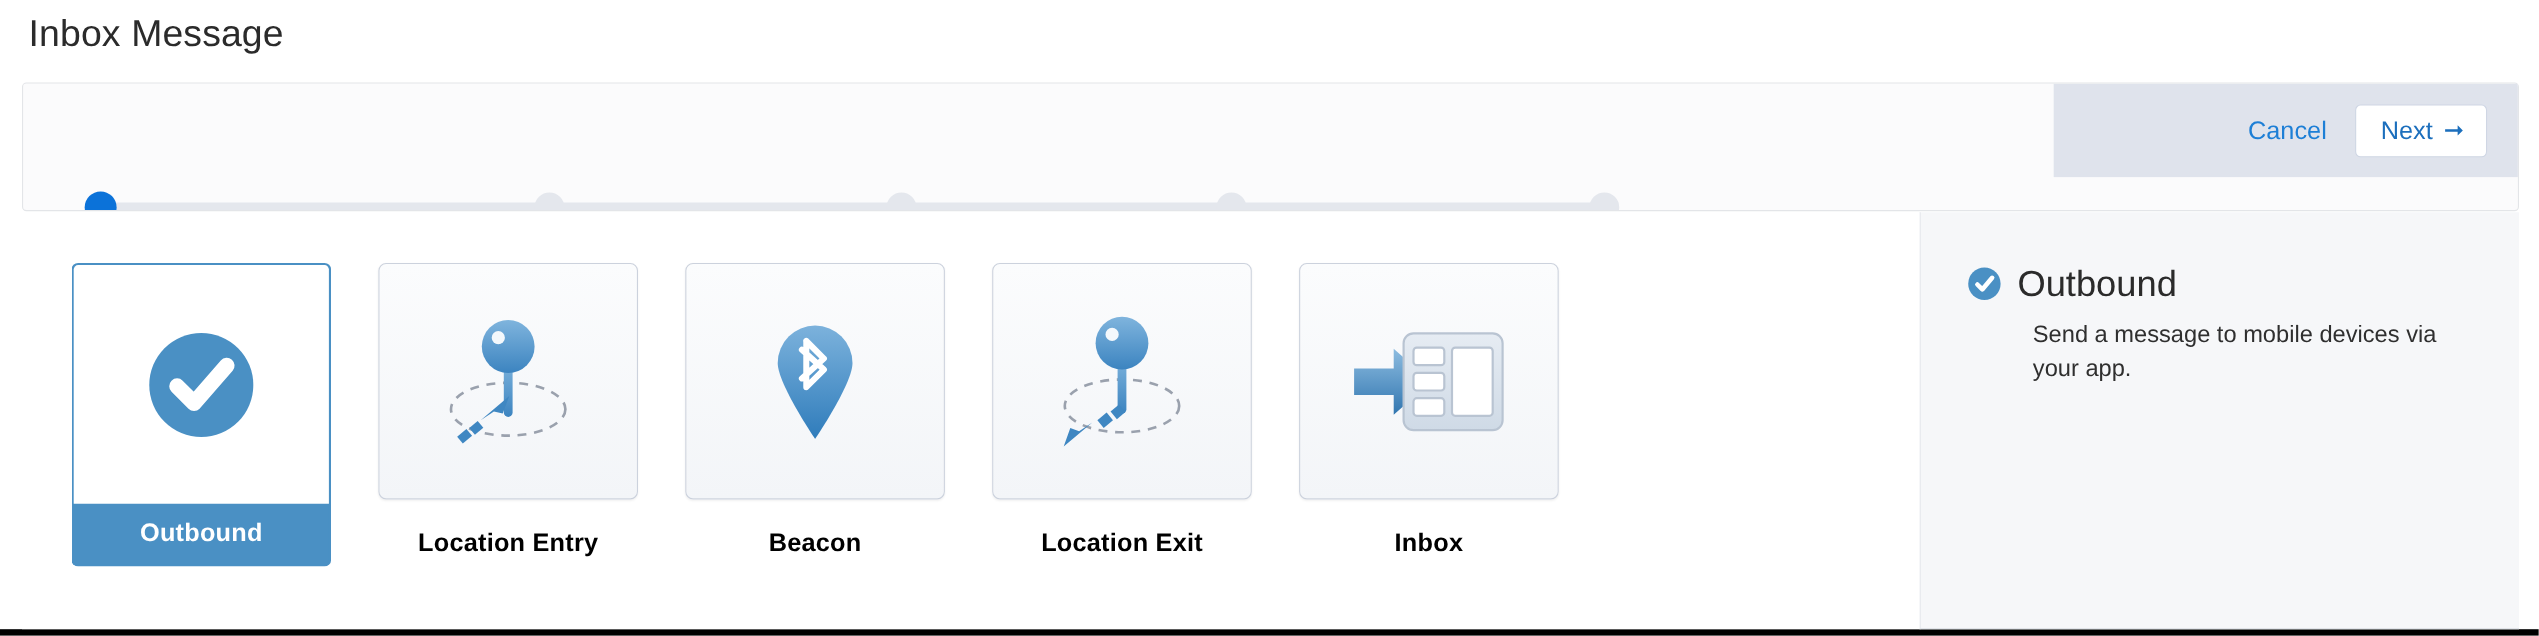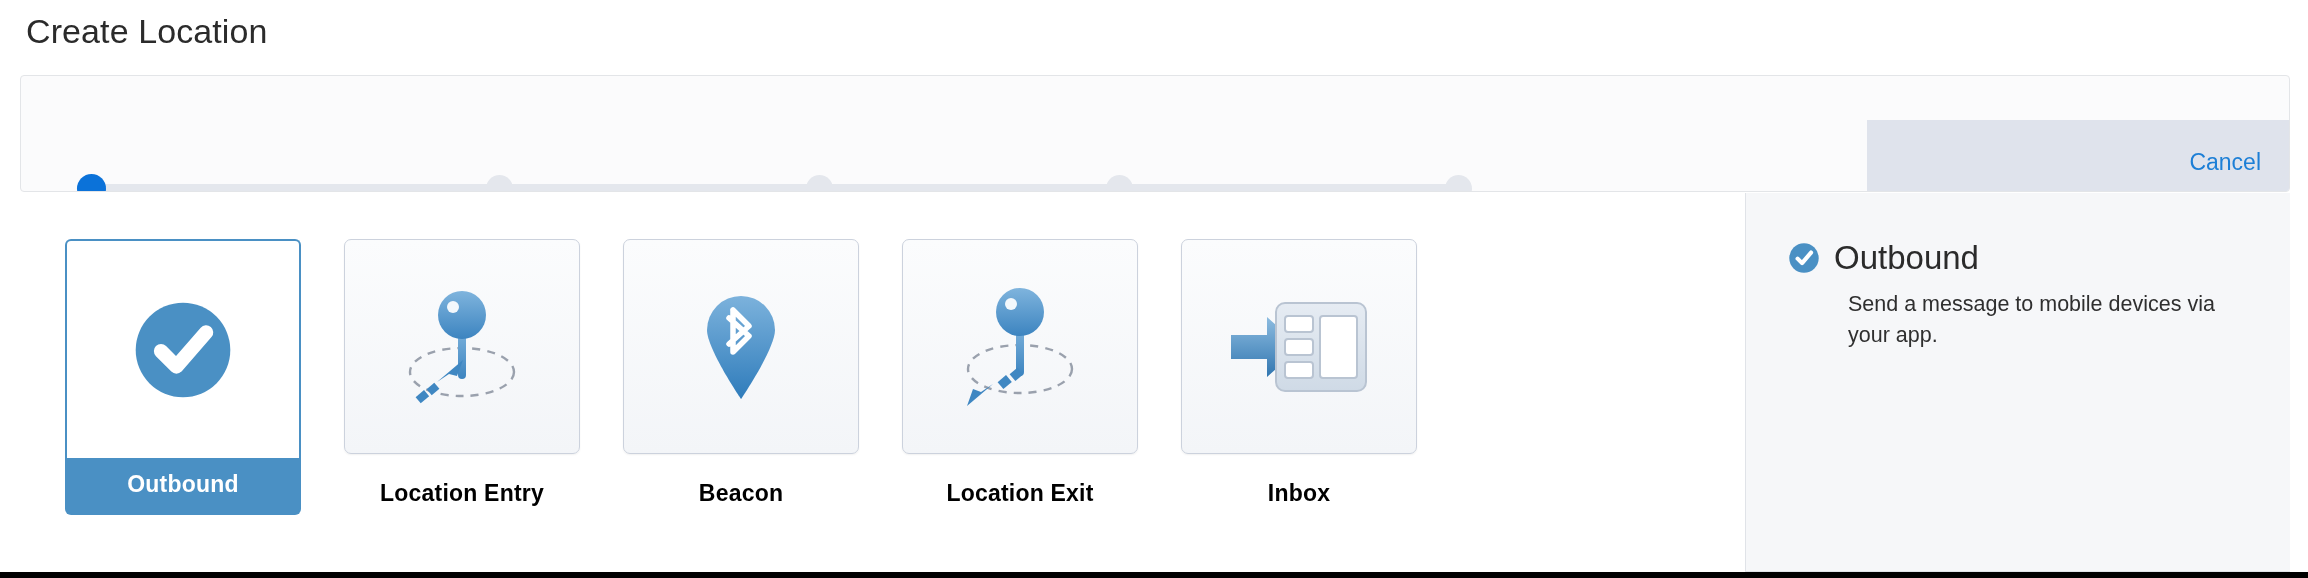--- a/index.html
+++ b/index.html
@@ -93,21 +93,20 @@
     right: 0;
     top: 0;
     width: 422px;
     height: 85px;
     background: #dfe3ec;
     display: flex;
     align-items: center;
     justify-content: flex-end;
     padding-right: 28px;
     gap: 26px;
-    margin-top: 44px;
   }
 
   .cancel-link {
     font-size: 23px;
     color: #1d7fd6;
     text-decoration: none;
     white-space: nowrap;
     cursor: pointer;
     background: none;
     border: none;
@@ -232,21 +231,21 @@
 
   .check-badge { width: 32px; height: 32px; flex: 0 0 32px; display: block; }
 
   svg { display: block; }
 </style>
 </head>
 <body>
 
 <div id="app">
 
-  <div class="page-title">Create Location</div>
+  <div class="page-title">Inbox Message</div>
 
   <div class="wizard">
 
     <div class="progress-zone">
       <div class="track"></div>
 
       <div class="step" style="left:70px">
         <span class="dot current"></span>
 
       </div>
@@ -267,20 +266,24 @@
       </div>
 
       <div class="step" style="left:1437px">
         <span class="dot"></span>
 
       </div>
     </div>
 
     <div class="action-zone">
       <button class="cancel-link">Cancel</button>
+      <button class="next-btn">
+        <span>Next</span>
+        <span class="arrow">➞</span>
+      </button>
     </div>
   </div>
 
   <div class="content">
 
     <div class="cards-pane">
 
       <div class="card selected">
         <div class="card-tile">
           <svg width="110" height="110" viewBox="0 0 100 100">

